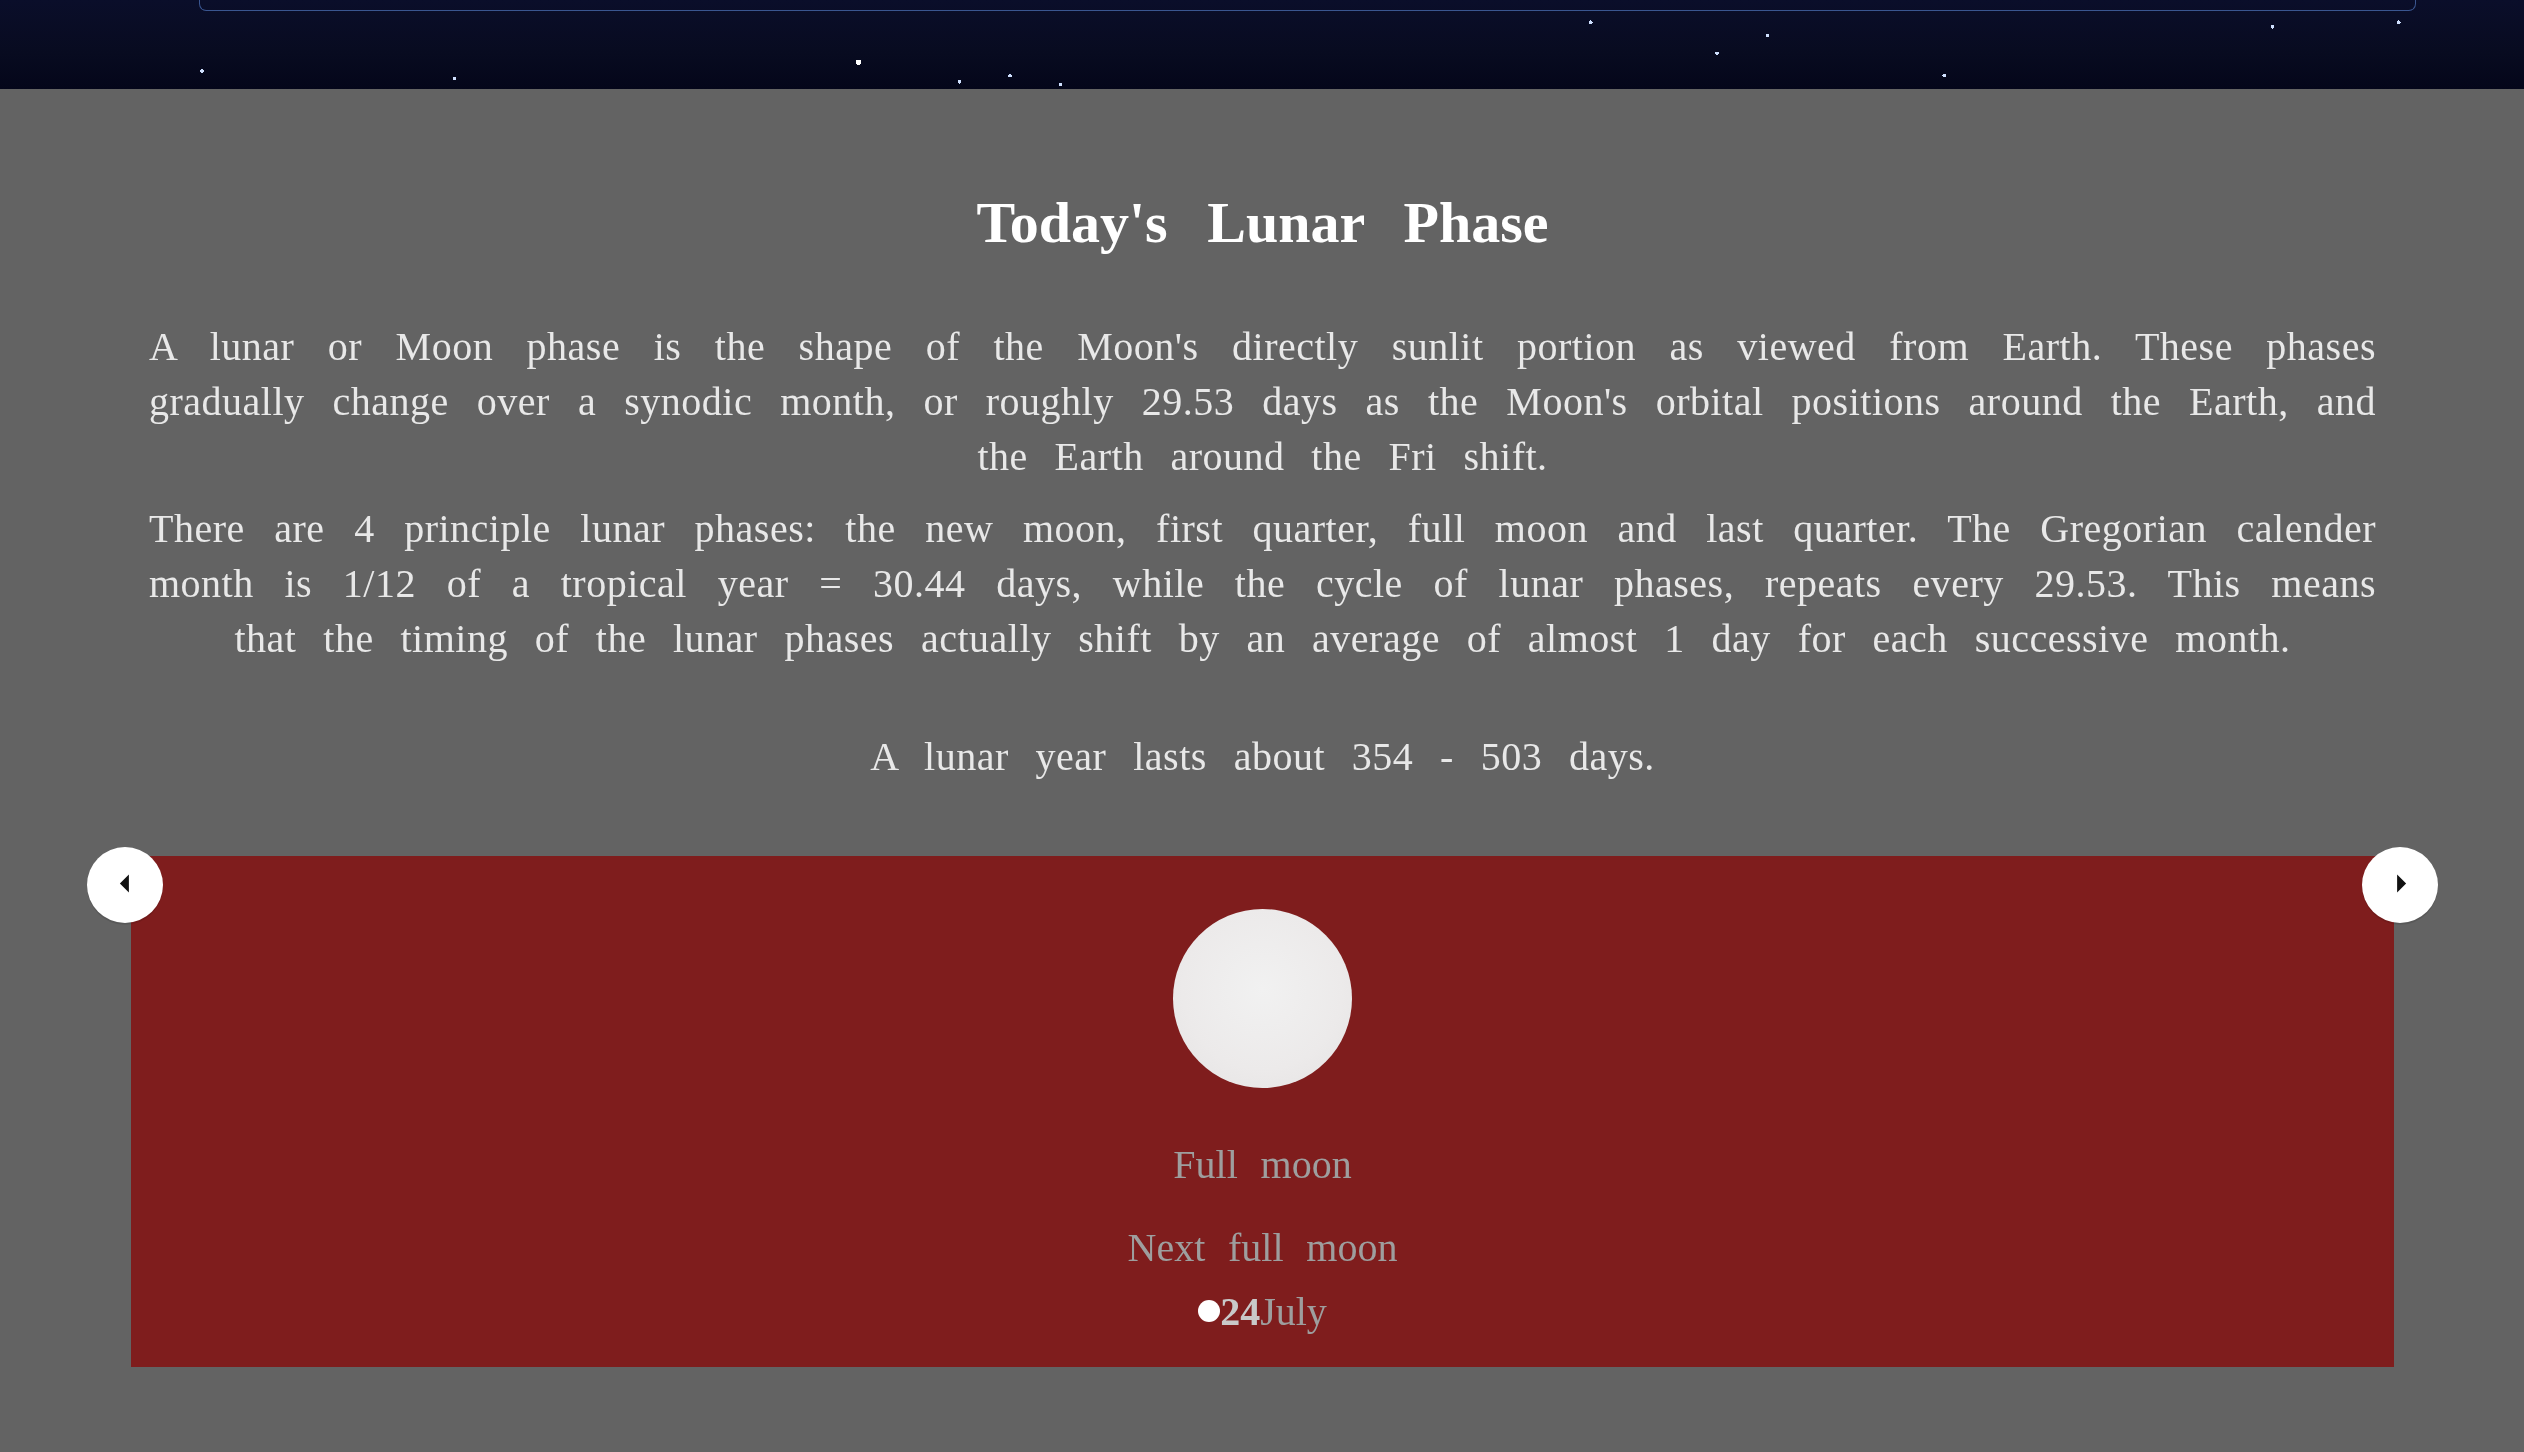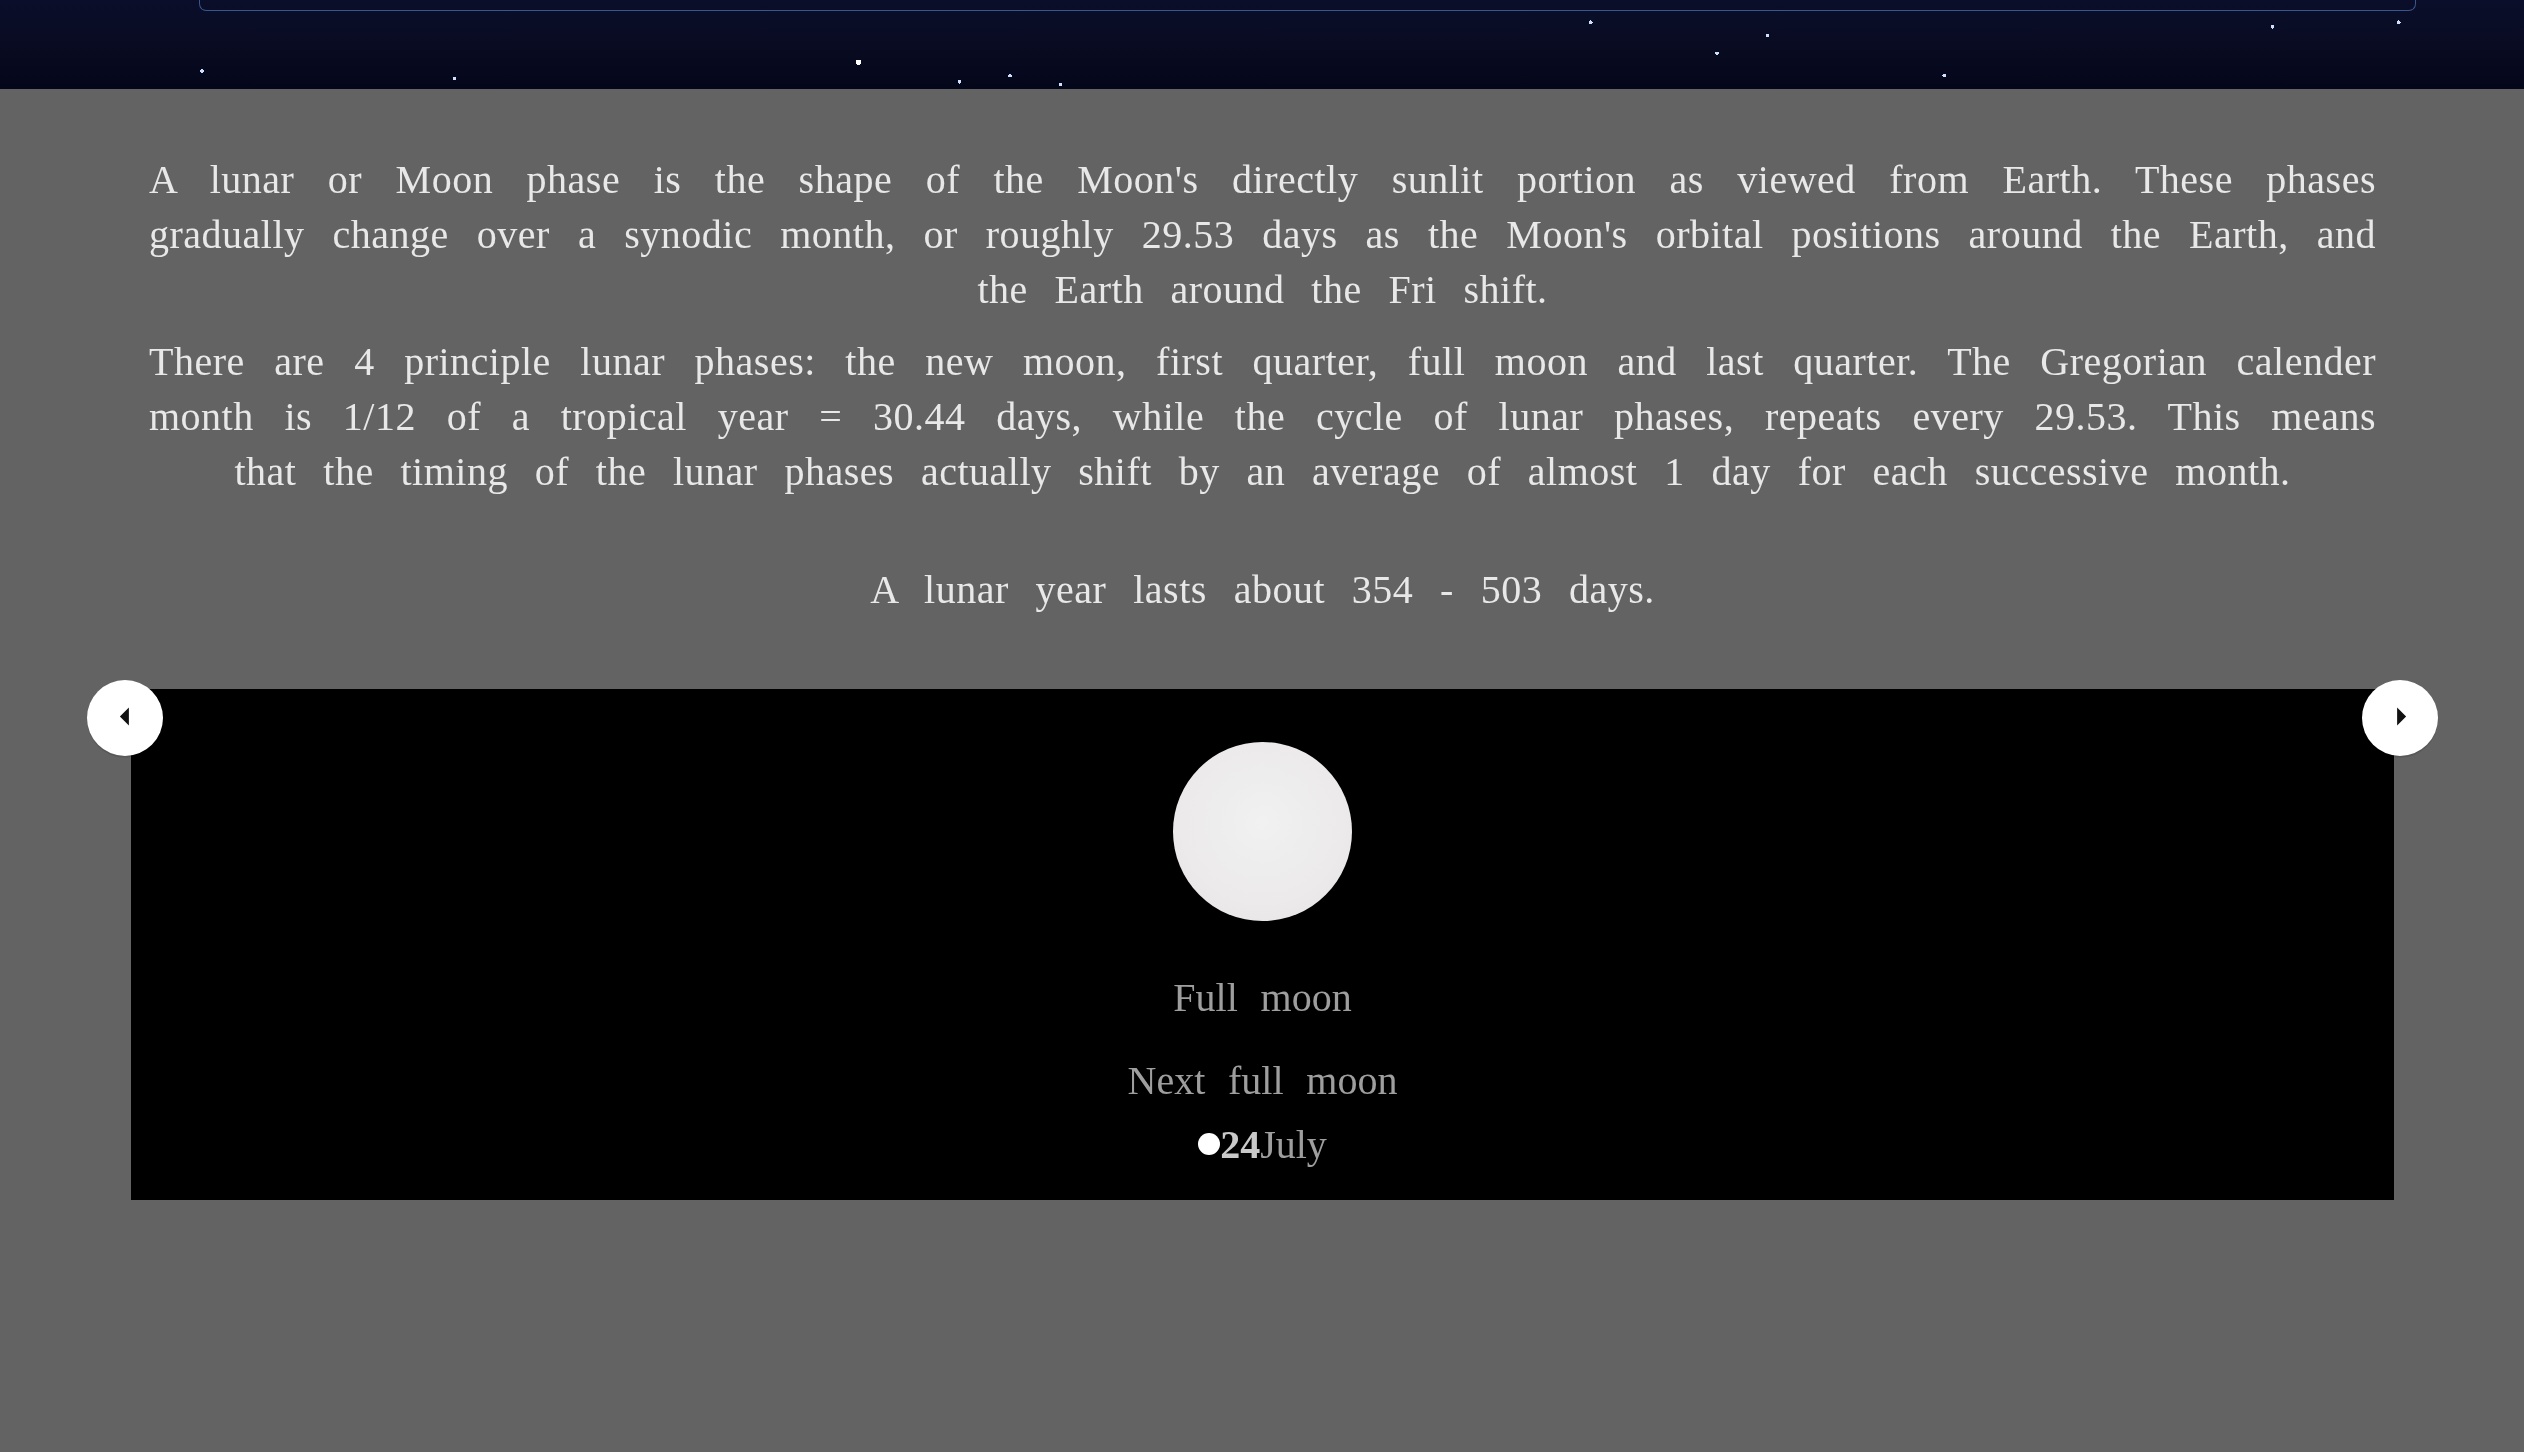--- a/index.html
+++ b/index.html
@@ -89,21 +89,21 @@
   .carousel-wrap {
     position: relative;
     margin-top: 72px;
     width: 2525px;
     display: flex;
     justify-content: center;
   }
   .panel {
     width: 2263px;
     height: 511px;
-    background: #000000;
+    background: #7f1d1d;
     display: flex;
     flex-direction: column;
     align-items: center;
     padding-top: 53px;
     overflow: hidden;
   }
 
   .moon-disc {
     width: 179px;
     height: 179px;
@@ -158,20 +158,21 @@
 </style>
 </head>
 <body>
 
 <div class="sky">
   <div class="search-bar-outline"></div>
 </div>
 
 <div class="page">
 
+  <h1 class="title">Today's Lunar Phase</h1>
 
   <div class="intro">
     <p>A lunar or Moon phase is the shape of the Moon's directly sunlit portion as viewed from Earth. These phases gradually change over a synodic month, or roughly 29.53 days as the Moon's orbital positions around the Earth, and the Earth around the Fri shift.</p>
     <p>There are 4 principle lunar phases: the new moon, first quarter, full moon and last quarter. The Gregorian calender month is 1/12 of a tropical year = 30.44 days, while the cycle of lunar phases, repeats every 29.53. This means that the timing of the lunar phases actually shift by an average of almost 1 day for each successive month.</p>
     <div class="gap"></div>
     <p class="center-line">A lunar year lasts about 354 - 503 days.</p>
   </div>
 
   <div class="carousel-wrap">
 

